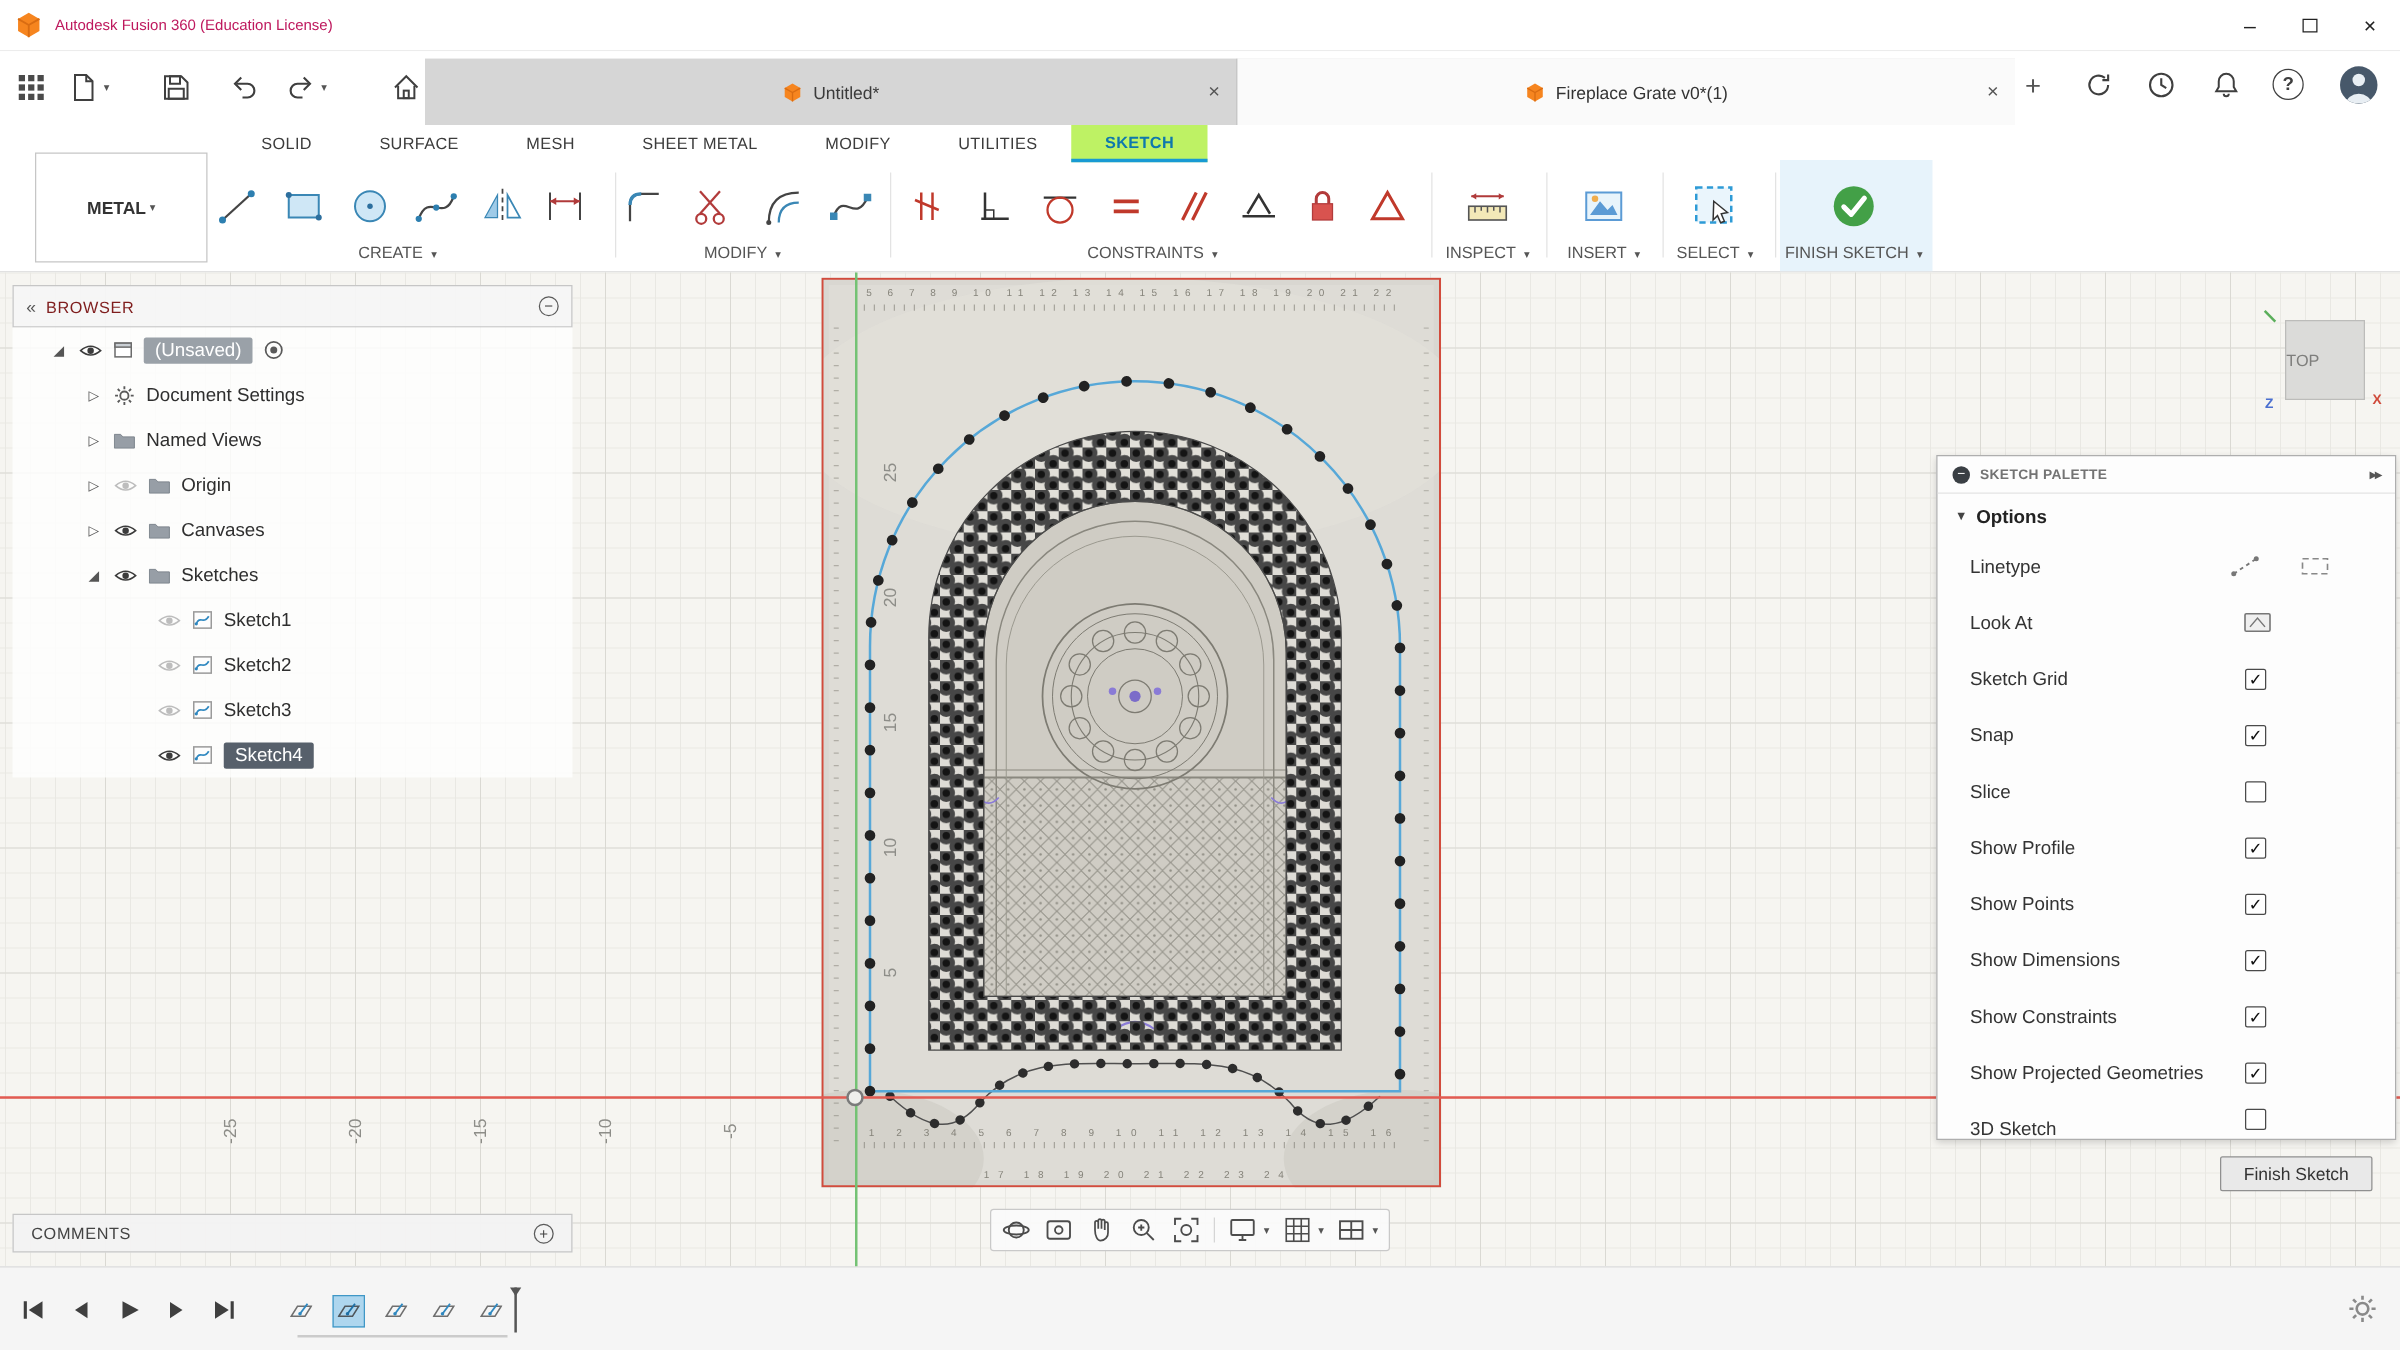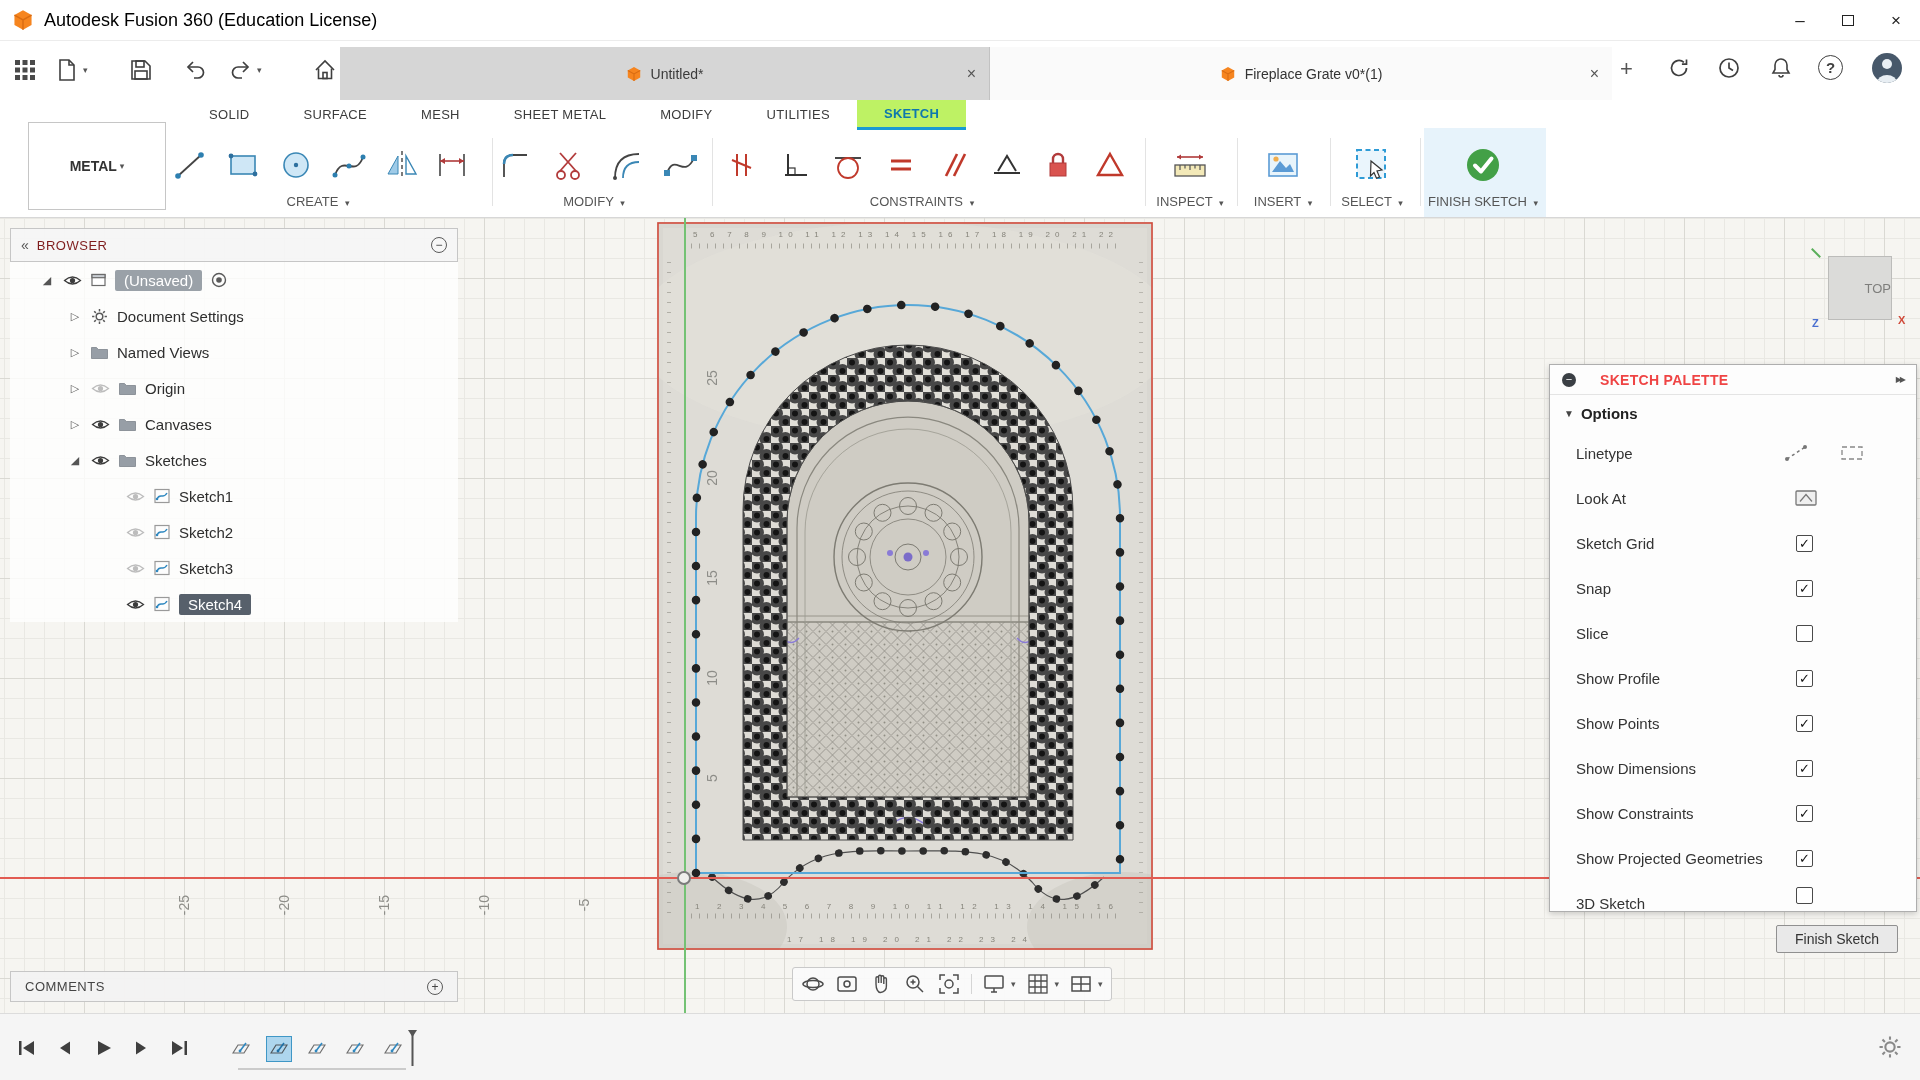--- a/index.html
+++ b/index.html
@@ -3,21 +3,21 @@
 <meta charset="utf-8">
 <style>
 *{margin:0;padding:0;box-sizing:border-box}
 html,body{width:1920px;height:1080px;overflow:hidden}
 body{font-family:"Liberation Sans","DejaVu Sans",sans-serif;font-size:14px;color:#333;background:#fff;position:relative}
 .abs{position:absolute}
 svg{display:block}
 
 
 #titlebar{position:absolute;left:0;top:0;width:1920px;height:41px;background:#fff;border-bottom:1px solid #ececec;display:flex;align-items:center}
-#titlebar .title{font-size:18px;color:#000000;margin-left:10px}
+#titlebar .title{font-size:12px;color:#be185d;margin-left:10px}
 .winbtns{position:absolute;right:0;top:0;display:flex}
 .winbtn{width:48px;height:41px;display:flex;align-items:center;justify-content:center;color:#222;font-size:17px}
 #win-max i{display:block;width:12px;height:11px;border:1.6px solid #222}
 
 
 #quickbar{position:absolute;left:0;top:41px;width:1920px;height:59px;background:#fff}
 .qicon{position:absolute;top:12px;height:34px;display:flex;align-items:center;color:#3f3f3f}
 .dd{font-size:9px;color:#555;margin-left:3px}
 #tabstrip{position:absolute;left:340px;top:6px;width:1272px;height:53px;background:#d6d6d6;display:flex;border-bottom:1px solid #cfcfcf}
 .doctab{position:relative;height:53px;display:flex;align-items:center;justify-content:center;gap:9px;font-size:14px;color:#333}
@@ -47,37 +47,37 @@
  linear-gradient(90deg,#dad9d3 1px,transparent 1px),
  linear-gradient(#e9e8e3 1px,transparent 1px),
  linear-gradient(90deg,#e9e8e3 1px,transparent 1px);
 background-size:100px 100px,100px 100px,20px 20px,20px 20px;
 background-position:0 60px,84px 0,0 0,4px 0}
 #axis-y{position:absolute;left:684px;top:0;width:2px;height:795px;background:#74c274;z-index:3}
 #axis-x{position:absolute;left:0;top:659px;width:1920px;height:2px;background:#e25b52;z-index:3}
 #paper{position:absolute;left:657px;top:4px;z-index:2}
 .glab{position:absolute;width:22px;height:22px;display:flex;align-items:center;justify-content:center;color:#8d8d88;font-size:14px;transform:rotate(-90deg);z-index:4}
 #originpt{position:absolute;left:677px;top:653px;width:14px;height:14px;border:2px solid #7b7b7b;border-radius:50%;background:#efefec;z-index:4}
-#viewcube{position:absolute;left:1828px;top:38px;width:64px;height:64px;background:#dbdbd9;border:1px solid #bcbcba;display:flex;align-items:center;justify-content:flex-end;color:#7e7e7c;font-size:13px;z-index:5}
+#viewcube{position:absolute;left:1828px;top:38px;width:64px;height:64px;background:#dbdbd9;border:1px solid #bcbcba;display:flex;align-items:center;justify-content:flex-start;color:#7e7e7c;font-size:13px;z-index:5}
 .axlbl{position:absolute;font-size:11px;z-index:5;font-weight:bold}
 
 
 #browser{position:absolute;left:10px;top:10px;width:448px;z-index:10}
 #browser-header{height:34px;background:rgba(246,246,246,.95);border:1px solid #c6c6c6;display:flex;align-items:center;padding:0 10px}
 #browser-header .bt{font-size:13px;color:#7f1d1d;letter-spacing:.5px;margin-left:8px}
 #browser-body{background:rgba(255,255,255,.8)}
 .brow{display:flex;align-items:center;height:36px;gap:9px;font-size:15px;color:#2e2e2e}
 .exp{width:14px;font-size:11px;color:#555;text-align:center;flex:0 0 auto}
 .pill{padding:2px 9px;border-radius:2px;color:#fff}
 .circbtn{width:16px;height:16px;border:1.5px solid #5a5a5a;border-radius:50%;display:flex;align-items:center;justify-content:center;font-size:12px;color:#444;line-height:1}
 
 
 #palette{position:absolute;left:1549px;top:146px;width:368px;height:548px;background:#fdfdfd;border:1px solid #aeaeae;box-shadow:0 2px 6px rgba(0,0,0,.18);z-index:10;overflow:hidden}
 #palette-header{height:30px;display:flex;align-items:center;padding:0 12px;border-bottom:1px solid #e4e4e4}
-#palette-header .pt{font-size:14px;font-weight:bold;color:#ef4444;letter-spacing:.3px;margin-left:24px}
+#palette-header .pt{font-size:11px;font-weight:bold;color:#737373;letter-spacing:.3px;margin-left:8px}
 #optrow{height:36px;display:flex;align-items:center;padding-left:14px;gap:7px}
 #optrow .ot{font-size:15px;font-weight:bold;color:#222}
 #optrow .oa{font-size:10px;color:#444}
 .prow{display:flex;align-items:center;height:45px;padding-left:26px;font-size:15px;color:#333;position:relative}
 .cb{position:absolute;left:246px;top:14px;width:17px;height:17px;border:1.6px solid #4a4a4a;border-radius:2px;background:#fff;display:flex;align-items:center;justify-content:center}
 .cb .mark{display:none;font-size:13px;color:#111;font-weight:bold}
 .cb.checked .mark{display:block}
 .pctl{position:absolute;top:12px}
 #finishbtn{position:absolute;left:1776px;top:707px;width:122px;height:28px;background:#e9e9e9;border:1px solid #909090;border-radius:2px;display:flex;align-items:center;justify-content:center;font-size:14px;color:#333;z-index:10}
 

